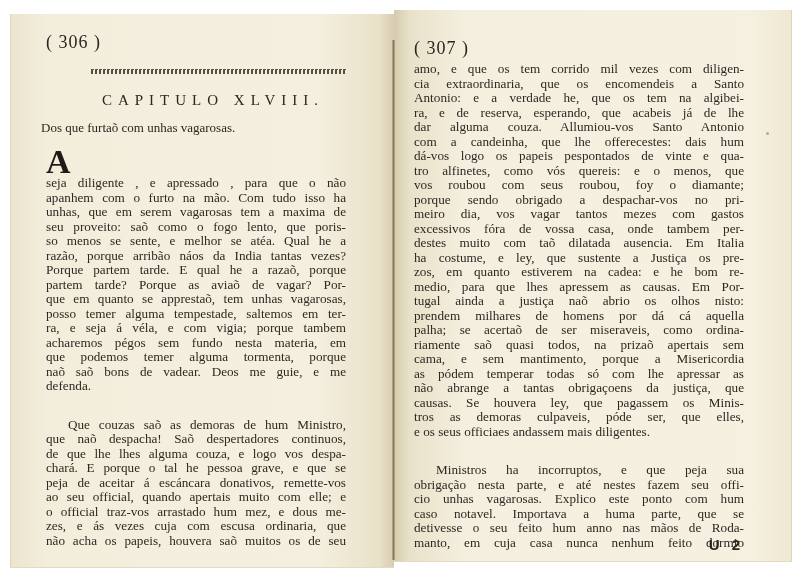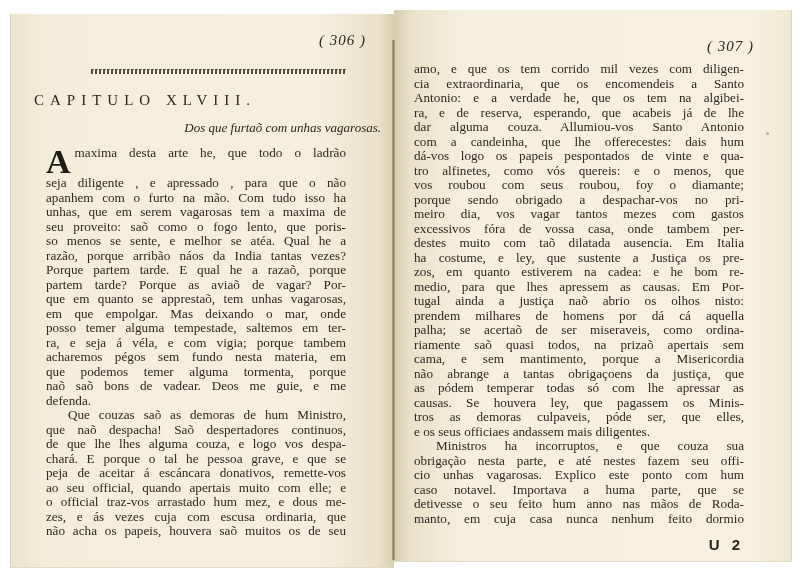--- a/index.html
+++ b/index.html
@@ -47,79 +47,77 @@
       left: 382px;
       top: 30px;
       width: 3px;
       height: 520px;
       background: linear-gradient(to right, #b7a987, #6e5e42, #b7a987);
       opacity: 0.75;
     }
     .folio {
       position: absolute;
       width: 100%;
-      text-align: right;
-      font-family: "Liberation Serif", serif;
-      font-size: 15px;
+      text-align: left;
+      font-family: "Liberation Serif", serif;
+      font-size: 18px;
       color: #2a2520;
       letter-spacing: 1px;
-      font-style: italic;
     }
     .left .folio { top: 18px; left: 35px; width: 320px; }
     .right .folio { top: 28px; left: 20px; width: 340px; }
     .rule {
       position: absolute;
       left: 80px;
       top: 55px;
       width: 255px;
       height: 4px;
       background: repeating-linear-gradient(90deg, #3b332a 0px, #3b332a 2px, transparent 2px, transparent 4px);
       border-top: 1px dotted #4a4035;
       opacity: 0.85;
     }
     .chapter-title {
       position: absolute;
       top: 78px;
-      left: 23px;
+      left: 32px;
       width: 340px;
-      text-align: left;
+      text-align: center;
       font-family: "Liberation Serif", serif;
       font-size: 15px;
       letter-spacing: 6px;
       color: #2b261f;
     }
     .chapter-subtitle {
       position: absolute;
       top: 106px;
       left: 30px;
       width: 340px;
-      text-align: right;
-      font-family: "Liberation Serif", serif;
-      font-style: italic;
+      text-align: left;
+      font-family: "Liberation Serif", serif;
       font-size: 13px;
       color: #2b261f;
     }
     .text {
       position: absolute;
       font-family: "Liberation Serif", serif;
       font-size: 13.2px;
       line-height: 14.5px;
       color: #2d2822;
       text-align: justify;
     }
     .left .text { left: 35px; top: 132px; width: 300px; }
     .right .text { left: 20px; top: 52px; width: 330px; }
     .line {
       display: block;
       white-space: nowrap;
       text-align-last: justify;
       text-align: justify;
     }
     .line.last { text-align-last: left; }
-    .line.indent { padding-left: 22px; }
+    .line.indent { padding-left: 22px; margin-top: 24px; }
     .dropcap {
       float: left;
       font-family: "Liberation Serif", serif;
       font-size: 34px;
       line-height: 28px;
       font-weight: bold;
       margin-right: 4px;
       margin-top: 2px;
       color: #1e1a15;
     }
@@ -149,31 +147,29 @@
 <div class="book">
 
   <div class="page left">
     <div class="folio">( 306 )</div>
     <div class="rule"></div>
     <div class="chapter-title">CAPITULO XLVIII.</div>
     <div class="chapter-subtitle">Dos que furtaõ com unhas vagarosas.</div>
 
     <div class="text">
       <span class="dropcap">A</span>
-      <span class="line"> maxima desta arte he, que todo o ladrão</span>
       <span class="line" style="clear:left">seja diligente , e apressado , para que o não</span>
       <span class="line">apanhem com o furto na mão. Com tudo isso ha</span>
       <span class="line">unhas, que em serem vagarosas tem a maxima de</span>
       <span class="line">seu proveito: saõ como o fogo lento, que poris-</span>
       <span class="line">so menos se sente, e melhor se atéa. Qual he a</span>
       <span class="line">razão, porque arribão náos da India tantas vezes?</span>
       <span class="line">Porque partem tarde. E qual he a razaõ, porque</span>
       <span class="line">partem tarde? Porque as aviaõ de vagar? Por-</span>
       <span class="line">que em quanto se apprestaõ, tem unhas vagarosas,</span>
-      <span class="line">em que empolgar. Mas deixando o mar, onde</span>
       <span class="line">posso temer alguma tempestade, saltemos em ter-</span>
       <span class="line">ra, e seja á véla, e com vigia; porque tambem</span>
       <span class="line">acharemos pégos sem fundo nesta materia, em</span>
       <span class="line">que podemos temer alguma tormenta, porque</span>
       <span class="line">naõ saõ bons de vadear. Deos me guie, e me</span>
       <span class="line last">defenda.</span>
       <span class="line indent">Que couzas saõ as demoras de hum Ministro,</span>
       <span class="line">que naõ despacha! Saõ despertadores continuos,</span>
       <span class="line">de que lhe lhes alguma couza, e logo vos despa-</span>
       <span class="line">chará. E porque o tal he pessoa grave, e que se</span>
@@ -202,26 +198,26 @@
       <span class="line">excessivos fóra de vossa casa, onde tambem per-</span>
       <span class="line">destes muito com taõ dilatada ausencia. Em Italia</span>
       <span class="line">ha costume, e ley, que sustente a Justiça os pre-</span>
       <span class="line">zos, em quanto estiverem na cadea: e he bom re-</span>
       <span class="line">medio, para que lhes apressem as causas. Em Por-</span>
       <span class="line">tugal ainda a justiça naõ abrio os olhos nisto:</span>
       <span class="line">prendem milhares de homens por dá cá aquella</span>
       <span class="line">palha; se acertaõ de ser miseraveis, como ordina-</span>
       <span class="line">riamente saõ quasi todos, na prizaõ apertais sem</span>
       <span class="line">cama, e sem mantimento, porque a Misericordia</span>
+      <span class="line">as pódem temperar todas só com lhe apressar as</span>
       <span class="line">não abrange a tantas obrigaçoens da justiça, que</span>
-      <span class="line">as pódem temperar todas só com lhe apressar as</span>
       <span class="line">causas. Se houvera ley, que pagassem os Minis-</span>
       <span class="line">tros as demoras culpaveis, póde ser, que elles,</span>
       <span class="line last">e os seus officiaes andassem mais diligentes.</span>
-      <span class="line indent">Ministros ha incorruptos, e que couza sua</span>
+      <span class="line indent">Ministros ha incorruptos, e que peja sua</span>
       <span class="line">obrigação nesta parte, e até nestes fazem seu offi-</span>
       <span class="line">cio unhas vagarosas. Explico este ponto com hum</span>
       <span class="line">caso notavel. Importava a huma parte, que se</span>
       <span class="line">detivesse o seu feito hum anno nas mãos de Roda-</span>
       <span class="line">manto, em cuja casa nunca nenhum feito dormio</span>
     </div>
     <div class="signature">U 2</div>
     <div class="mark" style="left:372px; top:122px;"></div>
   </div>
 

